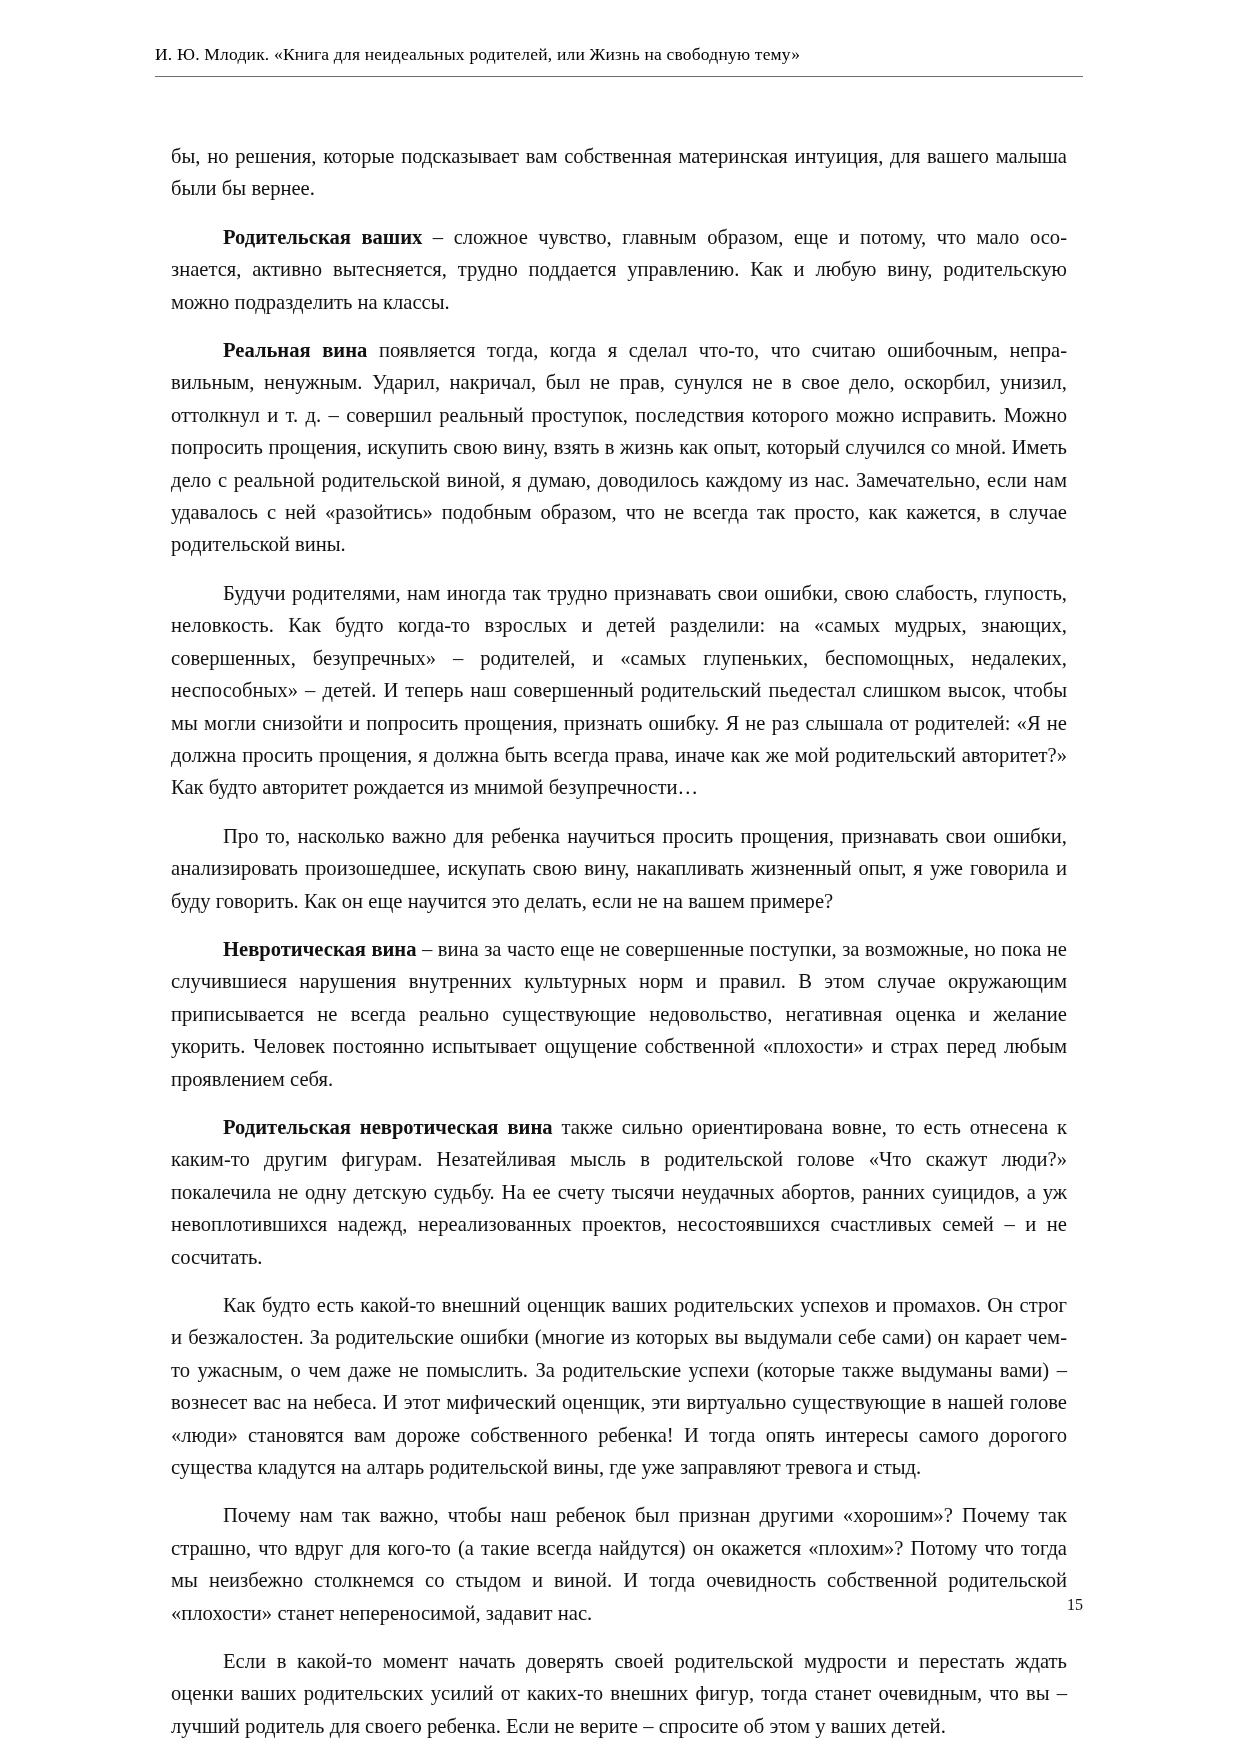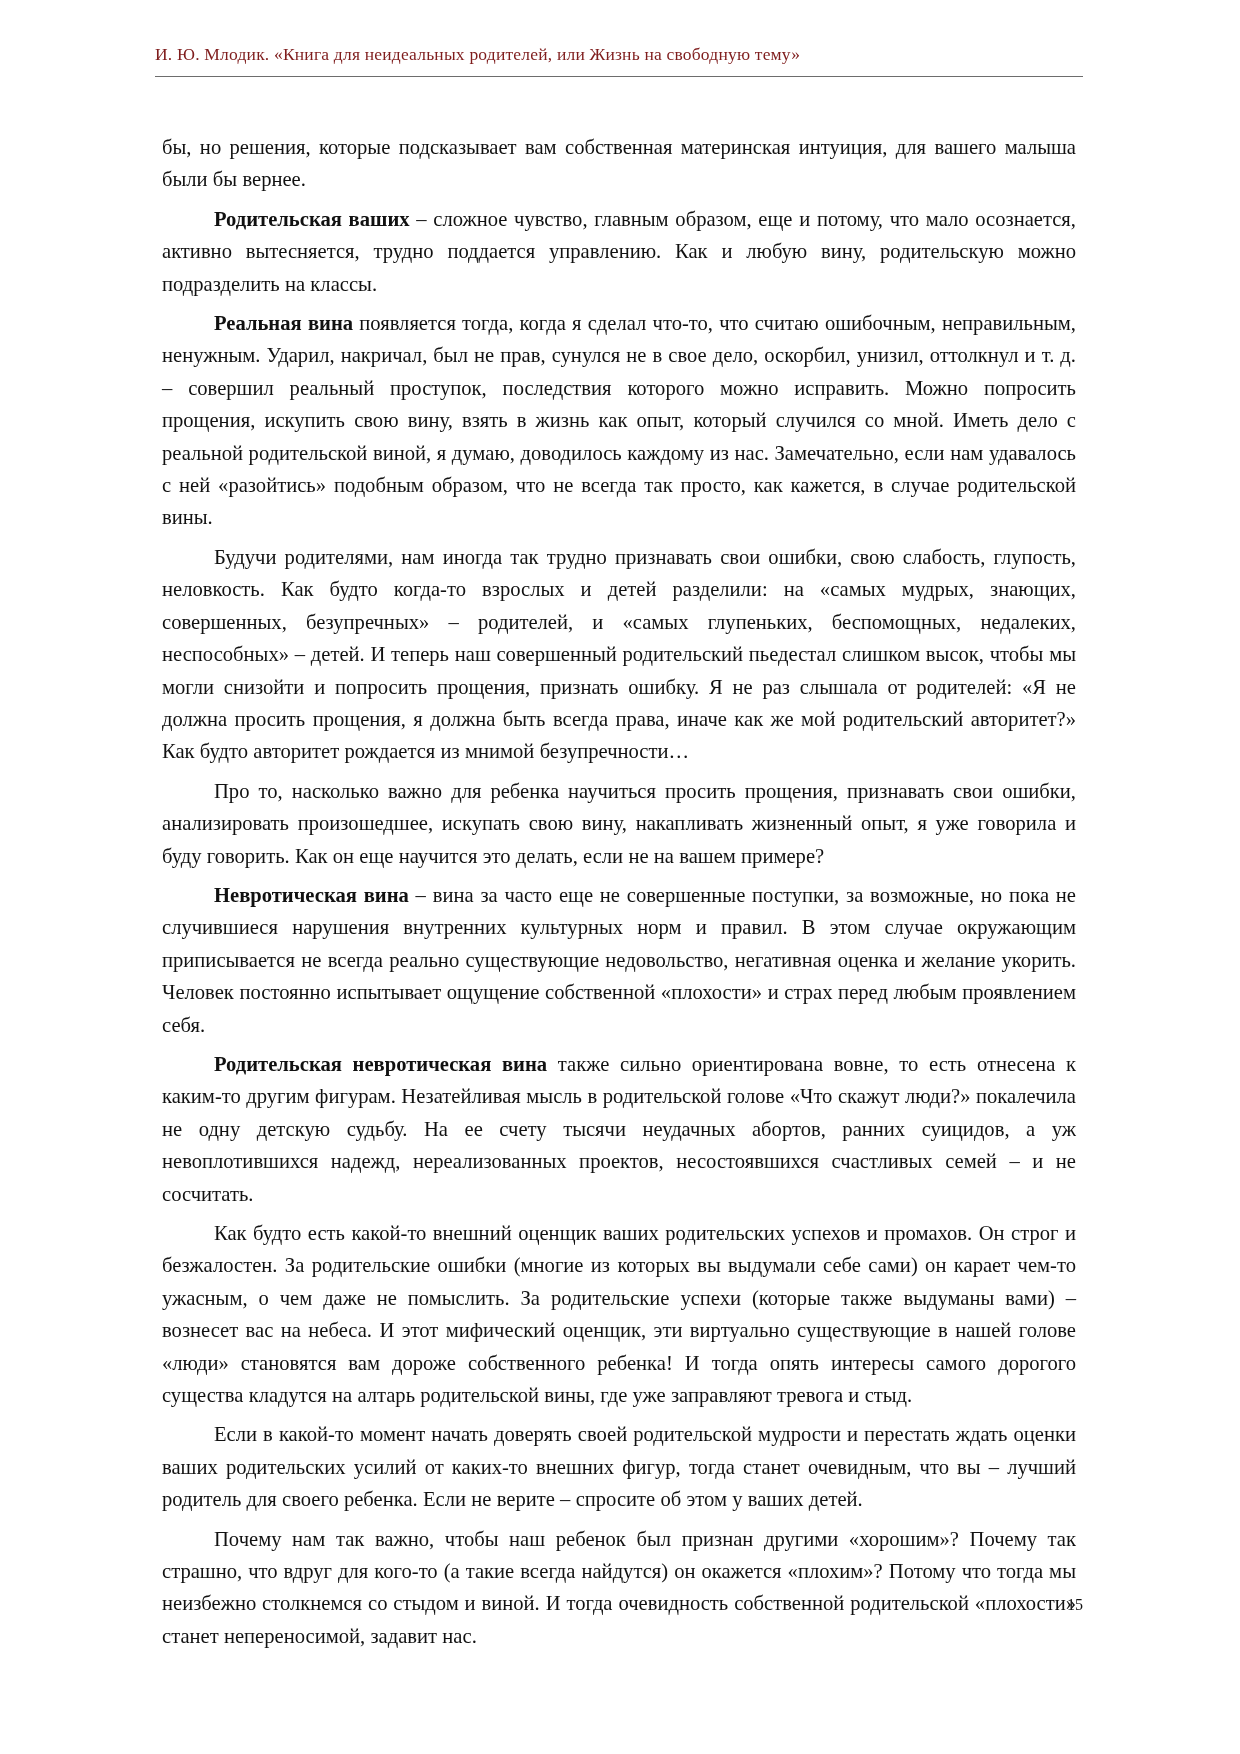--- a/index.html
+++ b/index.html
@@ -17,39 +17,39 @@
     font-family: "Liberation Serif", "DejaVu Serif", serif;
     color: #111111;
   }
   .running-head {
     position: absolute;
     left: 155px;
     top: 44px;
     width: 930px;
     font-size: 17.5px;
     letter-spacing: 0.2px;
-    color: #7f1d1d;
+    color: #000000;
     white-space: nowrap;
   }
   .head-rule {
     position: absolute;
     left: 155px;
     top: 76px;
     width: 928px;
     height: 1px;
     background: #6d6d6d;
   }
   .body-block {
     position: absolute;
     left: 155px;
     top: 124px;
     width: 928px;
   }
   p.para {
-    margin: 7px;
+    margin: 16px;
     text-align: justify;
     text-justify: inter-word;
     font-size: 20.6px;
     line-height: 32.4px;
     text-indent: 52px;
     hyphens: manual;
     -webkit-hyphens: manual;
     word-spacing: 0.1px;
   }
   p.para.no-indent {
@@ -79,19 +79,19 @@
 
   <div class="body-block">
     <p class="para no-indent"><span>бы, но решения, которые подсказывает вам собственная материнская интуиция, для вашего малыша были бы вернее.</span></p>
     <p class="para"><b>Родительская ваших</b><span> – сложное чувство, главным образом, еще и потому, что мало осо­знается, активно вытесняется, трудно поддается управлению. Как и любую вину, родительскую можно подразделить на классы.</span></p>
     <p class="para"><b>Реальная вина</b><span> появляется тогда, когда я сделал что-то, что считаю ошибочным, непра­вильным, ненужным. Ударил, накричал, был не прав, сунулся не в свое дело, оскорбил, унизил, оттолкнул и т. д. – совершил реальный проступок, последствия которого можно исправить. Можно попросить прощения, искупить свою вину, взять в жизнь как опыт, который случился со мной. Иметь дело с реальной родительской виной, я думаю, доводилось каждому из нас. Замечательно, если нам удавалось с ней «разойтись» подобным образом, что не всегда так про­сто, как кажется, в случае родительской вины.</span></p>
     <p class="para"><span>Будучи родителями, нам иногда так трудно признавать свои ошибки, свою слабость, глупость, неловкость. Как будто когда-то взрослых и детей разделили: на «самых мудрых, зна­ющих, совершенных, безупречных» – родителей, и «самых глупеньких, беспомощных, неда­леких, неспособных» – детей. И теперь наш совершенный родительский пьедестал слишком высок, чтобы мы могли снизойти и попросить прощения, признать ошибку. Я не раз слышала от родителей: «Я не должна просить прощения, я должна быть всегда права, иначе как же мой родительский авторитет?» Как будто авторитет рождается из мнимой безупречности…</span></p>
     <p class="para"><span>Про то, насколько важно для ребенка научиться просить прощения, признавать свои ошибки, анализировать произошедшее, искупать свою вину, накапливать жизненный опыт, я уже говорила и буду говорить. Как он еще научится это делать, если не на вашем примере?</span></p>
     <p class="para"><b>Невротическая вина</b><span> – вина за часто еще не совершенные поступки, за возможные, но пока не случившиеся нарушения внутренних культурных норм и правил. В этом случае окру­жающим приписывается не всегда реально существующие недовольство, негативная оценка и желание укорить. Человек постоянно испытывает ощущение собственной «плохости» и страх перед любым проявлением себя.</span></p>
     <p class="para"><b>Родительская невротическая вина</b><span> также сильно ориентирована вовне, то есть отне­сена к каким-то другим фигурам. Незатейливая мысль в родительской голове «Что скажут люди?» покалечила не одну детскую судьбу. На ее счету тысячи неудачных абортов, ранних суицидов, а уж невоплотившихся надежд, нереализованных проектов, несостоявшихся счаст­ливых семей – и не сосчитать.</span></p>
     <p class="para"><span>Как будто есть какой-то внешний оценщик ваших родительских успехов и промахов. Он строг и безжалостен. За родительские ошибки (многие из которых вы выдумали себе сами) он карает чем-то ужасным, о чем даже не помыслить. За родительские успехи (которые также выдуманы вами) – вознесет вас на небеса. И этот мифический оценщик, эти виртуально суще­ствующие в нашей голове «люди» становятся вам дороже собственного ребенка! И тогда опять интересы самого дорогого существа кладутся на алтарь родительской вины, где уже заправляют тревога и стыд.</span></p>
+    <p class="para"><span>Почему нам так важно, чтобы наш ребенок был признан другими «хорошим»? Почему так страшно, что вдруг для кого-то (а такие всегда найдутся) он окажется «плохим»? Потому что тогда мы неизбежно столкнемся со стыдом и виной. И тогда очевидность собственной родительской «плохости» станет непереносимой, задавит нас.</span></p>
     <p class="para"><span>Если в какой-то момент начать доверять своей родительской мудрости и перестать ждать оценки ваших родительских усилий от каких-то внешних фигур, тогда станет очевидным, что вы – лучший родитель для своего ребенка. Если не верите – спросите об этом у ваших детей.</span></p>
-    <p class="para"><span>Почему нам так важно, чтобы наш ребенок был признан другими «хорошим»? Почему так страшно, что вдруг для кого-то (а такие всегда найдутся) он окажется «плохим»? Потому что тогда мы неизбежно столкнемся со стыдом и виной. И тогда очевидность собственной родительской «плохости» станет непереносимой, задавит нас.</span></p>
   </div>
 
   <div class="page-number">15</div>
 
 </div>
 
 </body></html>

